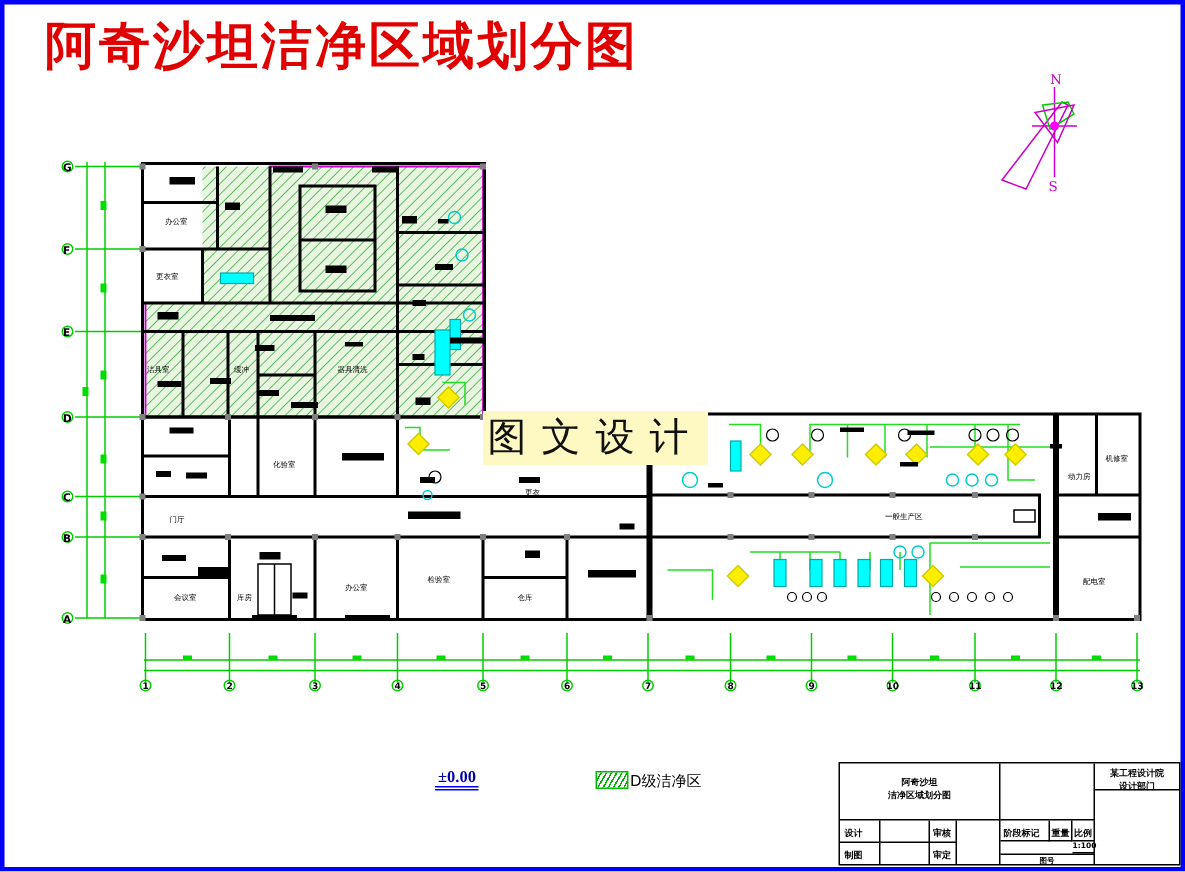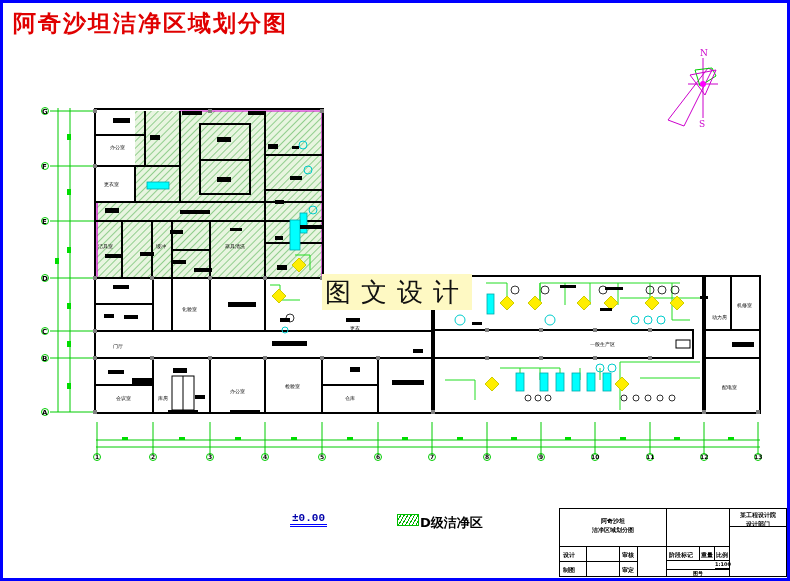--- a/index.html
+++ b/index.html
@@ -1,24 +1,24 @@
 <!DOCTYPE html>
 <html><head>
 <meta charset="utf-8">
 <style>
   html, body { margin:0; padding:0; background:#ffffff; }
   body { width:790px; height:581px; position:relative; overflow:hidden; font-family:"DejaVu Sans", sans-serif; }
   .frame { position:absolute; left:0; top:0; width:784px; height:575px; border:3px solid #0000ff; }
-  .title { position:absolute; left:13px; top:8px; color:#e00000; font-family:"DejaVu Serif", serif; font-size:23px; letter-spacing:2px; font-weight:bold; }
+  .title { position:absolute; left:30px; top:8px; color:#e00000; font-family:"DejaVu Serif", serif; font-size:34px; letter-spacing:2px; font-weight:bold; }
   svg { position:absolute; left:0; top:0; }
   .watermark { position:absolute; left:322px; top:274px; width:150px; height:36px; background:#fef9c3; font-family:"DejaVu Serif", serif; font-size:26px; letter-spacing:10px; color:#111; text-align:center; line-height:36px; }
   .lbl { position:absolute; font-size:5px; color:#000; white-space:nowrap; }
-  .level { position:absolute; left:290px; top:512px; color:#0000aa; font-family:Liberation Mono, monospace; font-size:11px; font-weight:bold; border-bottom:3px double #0000ff; padding:0 2px; }
+  .level { position:absolute; left:290px; top:512px; color:#0000aa; font-family:Liberation Serif, serif; font-size:11px; font-weight:bold; border-bottom:3px double #0000ff; padding:0 2px; }
   .legend-box { position:absolute; left:397px; top:514px; width:20px; height:10px; border:1px solid #00c000; background:repeating-linear-gradient(120deg,#fff 0 2px,#00b000 2px 3px); }
-  .legend-txt { position:absolute; left:420px; top:514px; font-size:13px; font-weight:bold; color:#000; }
+  .legend-txt { position:absolute; left:420px; top:514px; font-size:10px; font-weight:normal; color:#000; }
   .tb { position:absolute; left:559px; top:508px; width:226px; height:67px; border:1px solid #000; font-size:6px; font-weight:bold; }
   .tb div { position:absolute; box-sizing:border-box; }
 </style>
 </head>
 <body>
 
 <div class="frame"></div>
 <div class="title">阿奇沙坦洁净区域划分图</div>
 
 <svg width="790" height="581">

